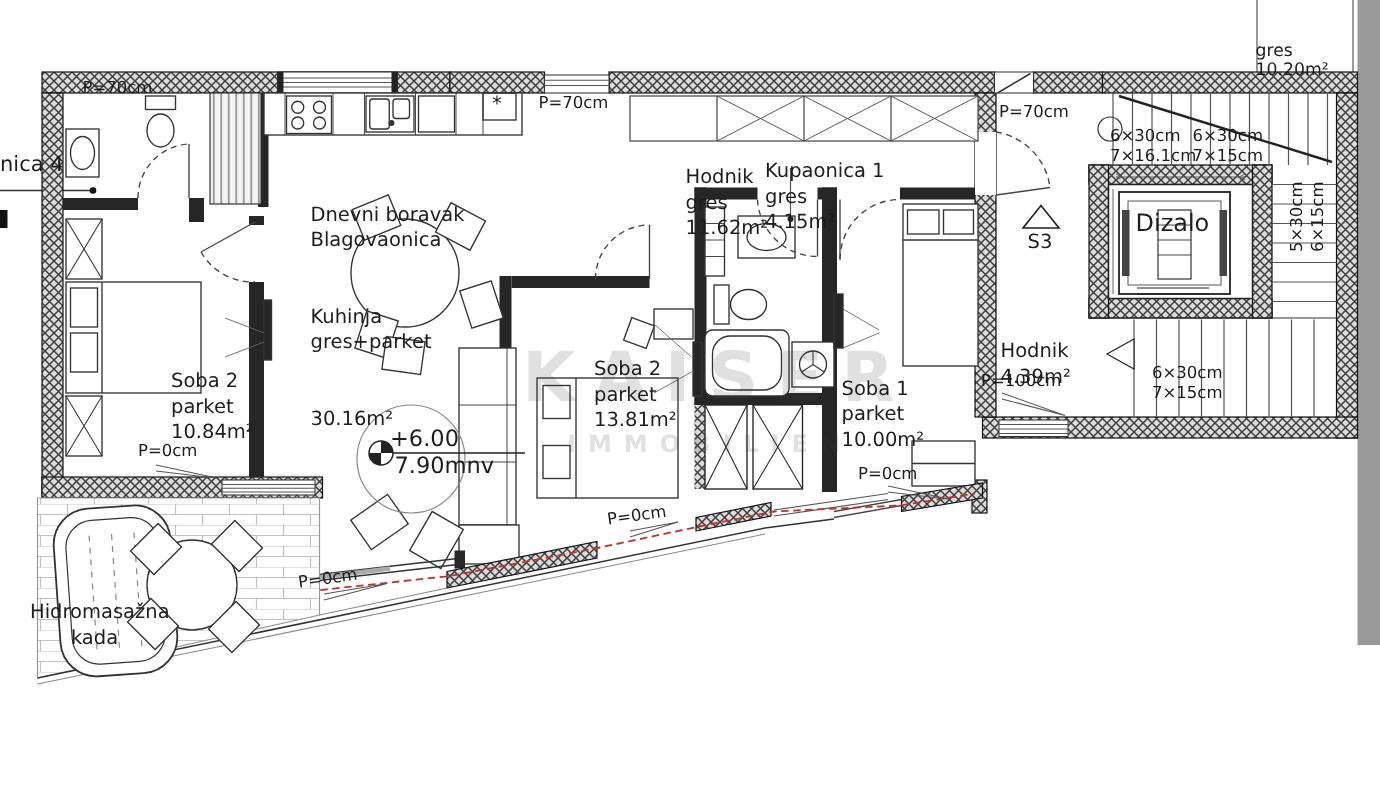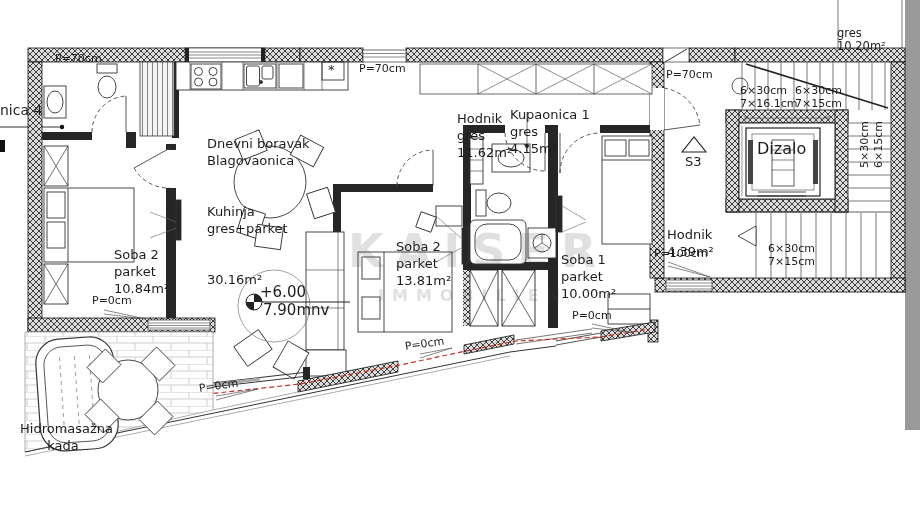--- a/index.html
+++ b/index.html
@@ -361,21 +361,21 @@
 
 <div class="lbl s11" style="left:654px;top:247px">P=100cm</div>
 <div class="lbl s11" style="left:92px;top:294px">P=0cm</div>
 <div class="lbl s11 rot" style="left:198px;top:382px">P=0cm</div>
 <div class="lbl s11 rot" style="left:404px;top:340px">P=0cm</div>
 <div class="lbl s11" style="left:572px;top:309px">P=0cm</div>
 
 <div class="lbl s15" style="left:260px;top:283px">+6.00</div>
 <div class="lbl s15" style="left:263px;top:301px">7.90mnv</div>
 
-<div class="lbl s13 center" style="left:20px;top:386px;width:86px">
+<div class="lbl s13 center" style="left:20px;top:366px;width:86px">
   <div>Hidromasažna</div><div>kada</div>
 </div>
 
 <div class="lbl s14" style="left:127px;top:428px">
   
 </div>
 
 <div class="lbl s12" style="left:837px;top:1px;line-height:13px">
   <div>gres</div><div>10.20m²</div>
 </div>

